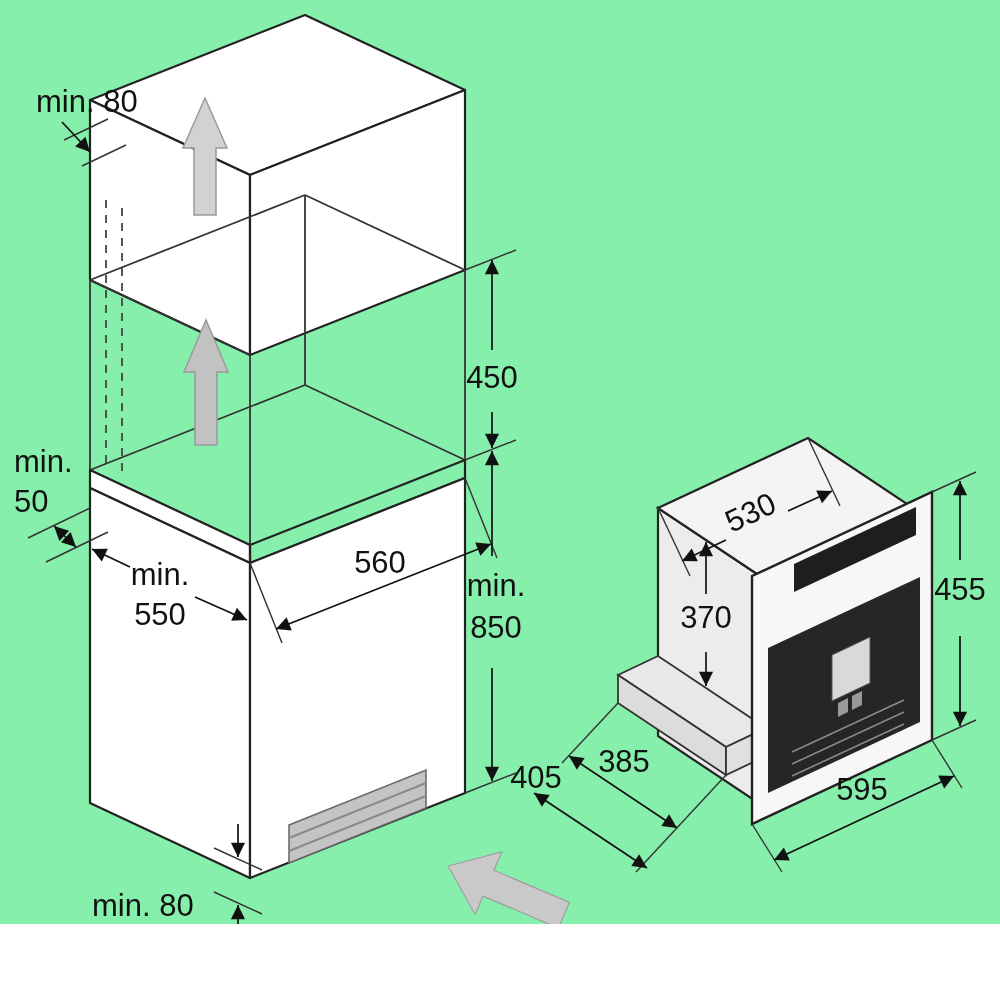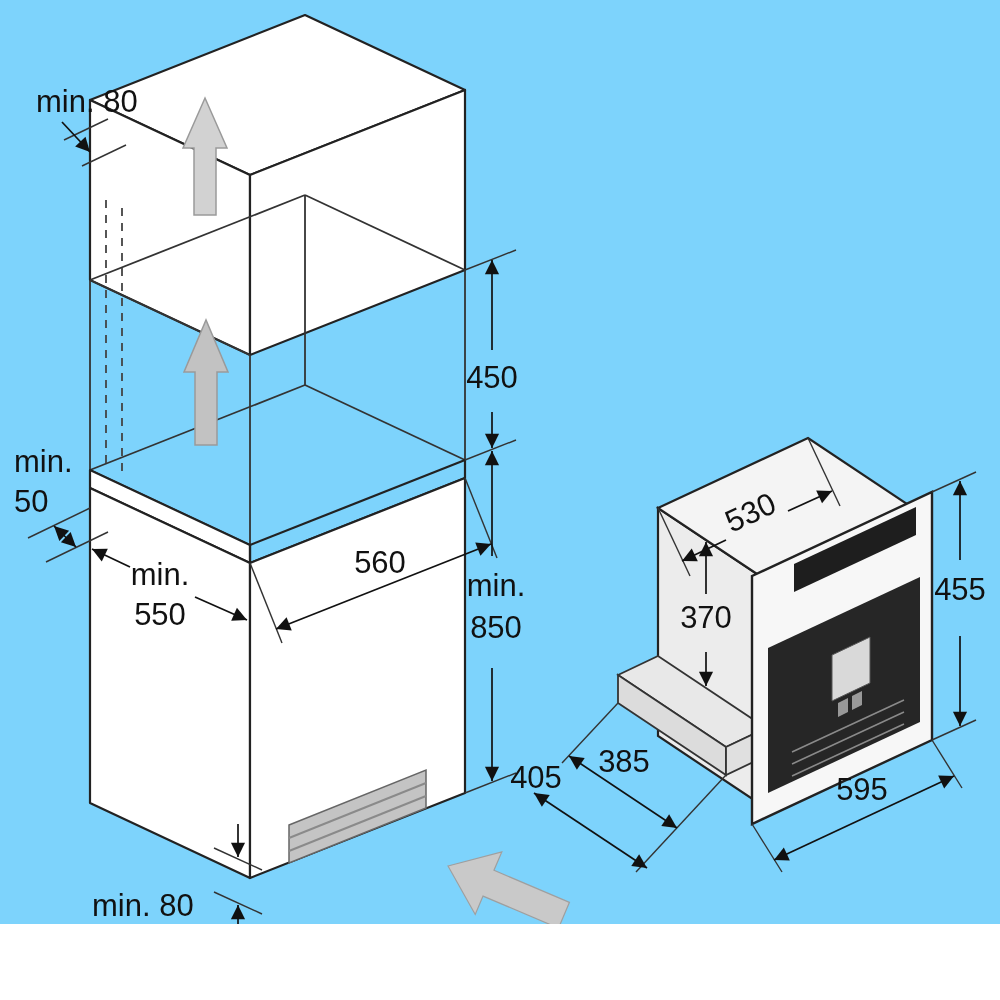--- a/index.html
+++ b/index.html
@@ -1,17 +1,17 @@
 <!DOCTYPE html>
 <html><head>
 <meta charset="utf-8">
 <style>
   html,body{margin:0;padding:0;background:#ffffff;}
   .canvas{
-    width:1000px;height:924px;background:#7dd3fc;position:relative;overflow:hidden;
+    width:1000px;height:924px;background:#86efac;position:relative;overflow:hidden;
     font-family:"Liberation Sans", sans-serif;
   }
   svg{display:block;}
   .dimtxt{
     font-family:"Liberation Sans", sans-serif;
     font-size:31px;
     fill:#111111;
   }
   .obj{stroke:#222222;stroke-width:2.2;fill:none;stroke-linejoin:round;}
   .face{stroke:#222222;stroke-width:2.2;fill:#ffffff;stroke-linejoin:round;}

